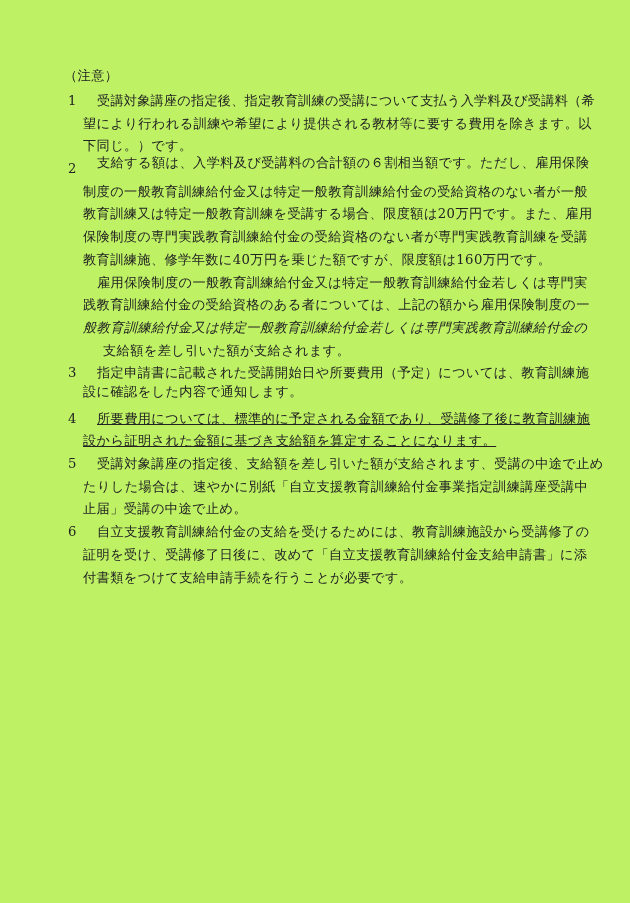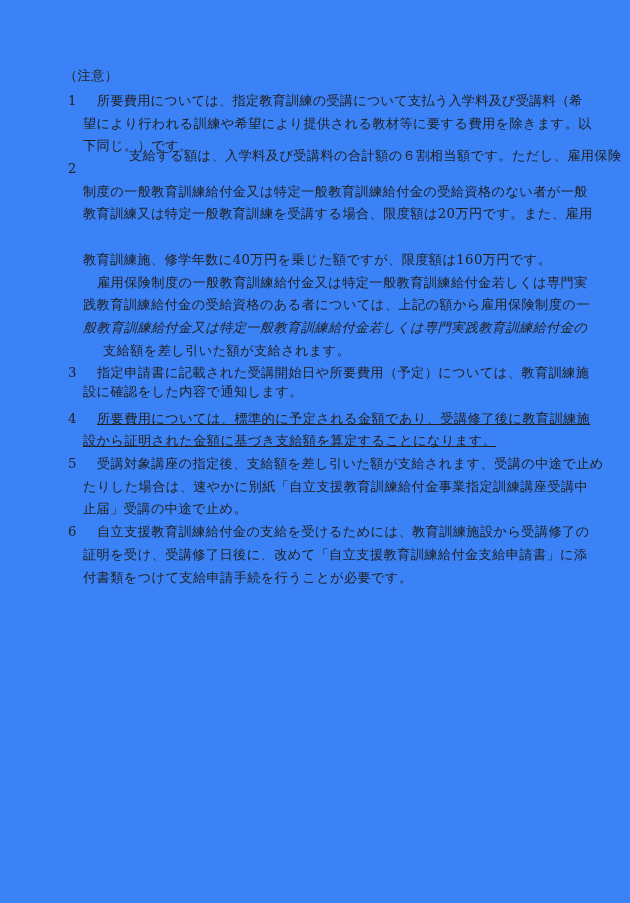--- a/index.html
+++ b/index.html
@@ -1,37 +1,38 @@
 <!DOCTYPE html>
 <html><head>
 <meta charset="utf-8">
 <style>
   html, body { margin: 0; padding: 0; background: #ffffff; }
   body { width: 630px; height: 903px; position: relative; overflow: hidden;
          font-family: "DejaVu Serif", "Liberation Serif", serif; color: #222; }
-  .page { position: absolute; left: 0; top: 0; width: 630px; height: 903px; background: #3b82f6; }
+  .page { position: absolute; left: 0; top: 0; width: 630px; height: 903px; background: #bef264; }
   .ln { position: absolute; font-size: 13.2px; line-height: 16px; white-space: nowrap; letter-spacing: 0.4px; }
   .num { position: absolute; font-size: 13.2px; line-height: 16px; }
 </style>
 </head>
 <body>
 
 <div class="page">
 
   <div class="ln" style="left:64px; top:68px;">（注意）</div>
 
   <div class="num" style="left:68px; top:93px;">1</div>
-  <div class="ln" style="left:97px; top:93px; letter-spacing:0.2px;">所要費用については、指定教育訓練の受講について支払う入学料及び受講料（希</div>
+  <div class="ln" style="left:97px; top:93px; letter-spacing:0.2px;">受講対象講座の指定後、指定教育訓練の受講について支払う入学料及び受講料（希</div>
   <div class="ln" style="left:83px; top:116px;">望により行われる訓練や希望により提供される教材等に要する費用を除きます。以</div>
   <div class="ln" style="left:83px; top:138px;">下同じ。）です。</div>
 
   <div class="num" style="left:68px; top:161px;">2</div>
-  <div class="ln" style="left:97px; top:148px;margin-left:32px;">支給する額は、入学料及び受講料の合計額の６割相当額です。ただし、雇用保険</div>
+  <div class="ln" style="left:97px; top:155px;">支給する額は、入学料及び受講料の合計額の６割相当額です。ただし、雇用保険</div>
   <div class="ln" style="left:83px; top:184px;">制度の一般教育訓練給付金又は特定一般教育訓練給付金の受給資格のない者が一般</div>
   <div class="ln" style="left:83px; top:206px;">教育訓練又は特定一般教育訓練を受講する場合、限度額は20万円です。また、雇用</div>
+  <div class="ln" style="left:83px; top:229px;">保険制度の専門実践教育訓練給付金の受給資格のない者が専門実践教育訓練を受講</div>
   <div class="ln" style="left:83px; top:252px;">教育訓練施、修学年数に40万円を乗じた額ですが、限度額は160万円です。</div>
   <div class="ln" style="left:97px; top:275px;">雇用保険制度の一般教育訓練給付金又は特定一般教育訓練給付金若しくは専門実</div>
   <div class="ln" style="left:83px; top:297px;">践教育訓練給付金の受給資格のある者については、上記の額から雇用保険制度の一</div>
   <div class="ln" style="left:83px; top:320px;font-style:italic;">般教育訓練給付金又は特定一般教育訓練給付金若しくは専門実践教育訓練給付金の</div>
   <div class="ln" style="left:83px; top:343px;margin-left:20px;">支給額を差し引いた額が支給されます。</div>
 
   <div class="num" style="left:68px; top:365px;">3</div>
   <div class="ln" style="left:97px; top:365px;">指定申請書に記載された受講開始日や所要費用（予定）については、教育訓練施</div>
   <div class="ln" style="left:83px; top:384px;text-align:right;">設に確認をした内容で通知します。</div>
 

